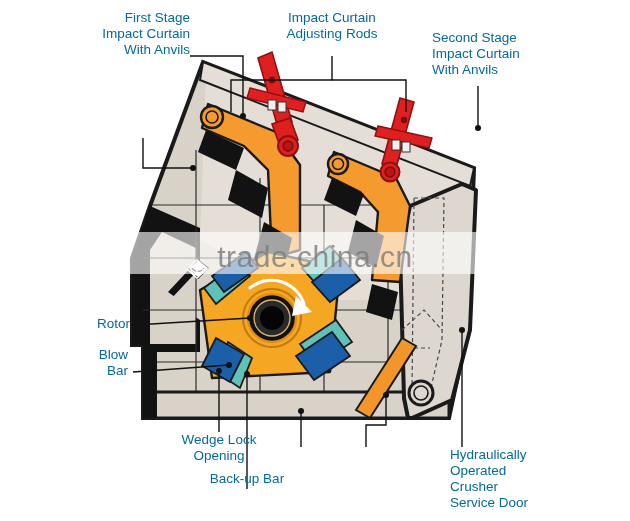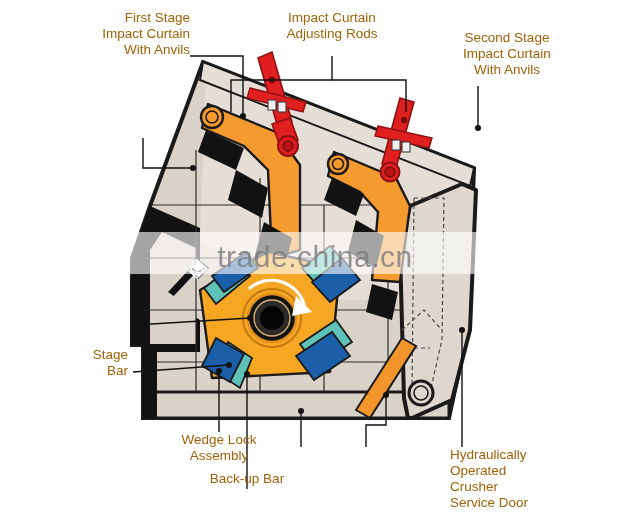--- a/index.html
+++ b/index.html
@@ -1,20 +1,20 @@
 <!DOCTYPE html>
 <html><head>
 <meta charset="utf-8">
 <style>
   html,body{margin:0;padding:0;background:#ffffff;}
   body{width:630px;height:521px;overflow:hidden;
        font-family:"Liberation Sans", sans-serif;}
   #stage{position:relative;width:630px;height:521px;background:#fff;}
   svg#diagram{position:absolute;left:0;top:0;width:630px;height:521px;}
-  .lbl{position:absolute;color:#a16207;font-size:13.5px;line-height:16px;
+  .lbl{position:absolute;color:#0369a1;font-size:13.5px;line-height:16px;
        font-family:"Liberation Sans", sans-serif;white-space:pre;}
   .lbl.r{text-align:right;}
   .lbl.c{text-align:center;}
   .lbl.l{text-align:left;}
   #watermark{position:absolute;left:0;top:232px;width:630px;height:42px;
              display:flex;align-items:flex-end;justify-content:center;
              pointer-events:none;}
   #wm-band{position:absolute;left:0;top:0;width:630px;height:42px;
            background:rgba(255,255,255,0.62);}
   #wm-text{position:relative;font-size:30px;letter-spacing:0.5px;
@@ -195,31 +195,32 @@
     </g>
   </svg>
 
   <div class="lbl r" style="left:20px;top:10px;width:170px;">First Stage
 Impact Curtain
 With Anvils</div>
 
   <div class="lbl c" style="left:252px;top:10px;width:160px;">Impact Curtain
 Adjusting Rods</div>
 
-  <div class="lbl l" style="left:432px;top:30px;width:150px;text-align:center;">Second Stage
+  <div class="lbl l" style="left:432px;top:30px;width:150px;">Second Stage
 Impact Curtain
 With Anvils</div>
 
 
-
-  <div class="lbl r" style="left:20px;top:347px;width:108px;">Stage
+  <div class="lbl r" style="left:20px;top:316px;width:110px;">Rotor</div>
+
+  <div class="lbl r" style="left:20px;top:347px;width:108px;">Blow
 Bar</div>
 
   <div class="lbl c" style="left:140px;top:432px;width:158px;">Wedge Lock
-Assembly</div>
+Opening</div>
 
   <div class="lbl c" style="left:168px;top:471px;width:158px;">Back-up Bar</div>
 
 
 
   <div class="lbl l" style="left:450px;top:447px;width:150px;">Hydraulically
 Operated
 Crusher
 Service Door</div>
 

